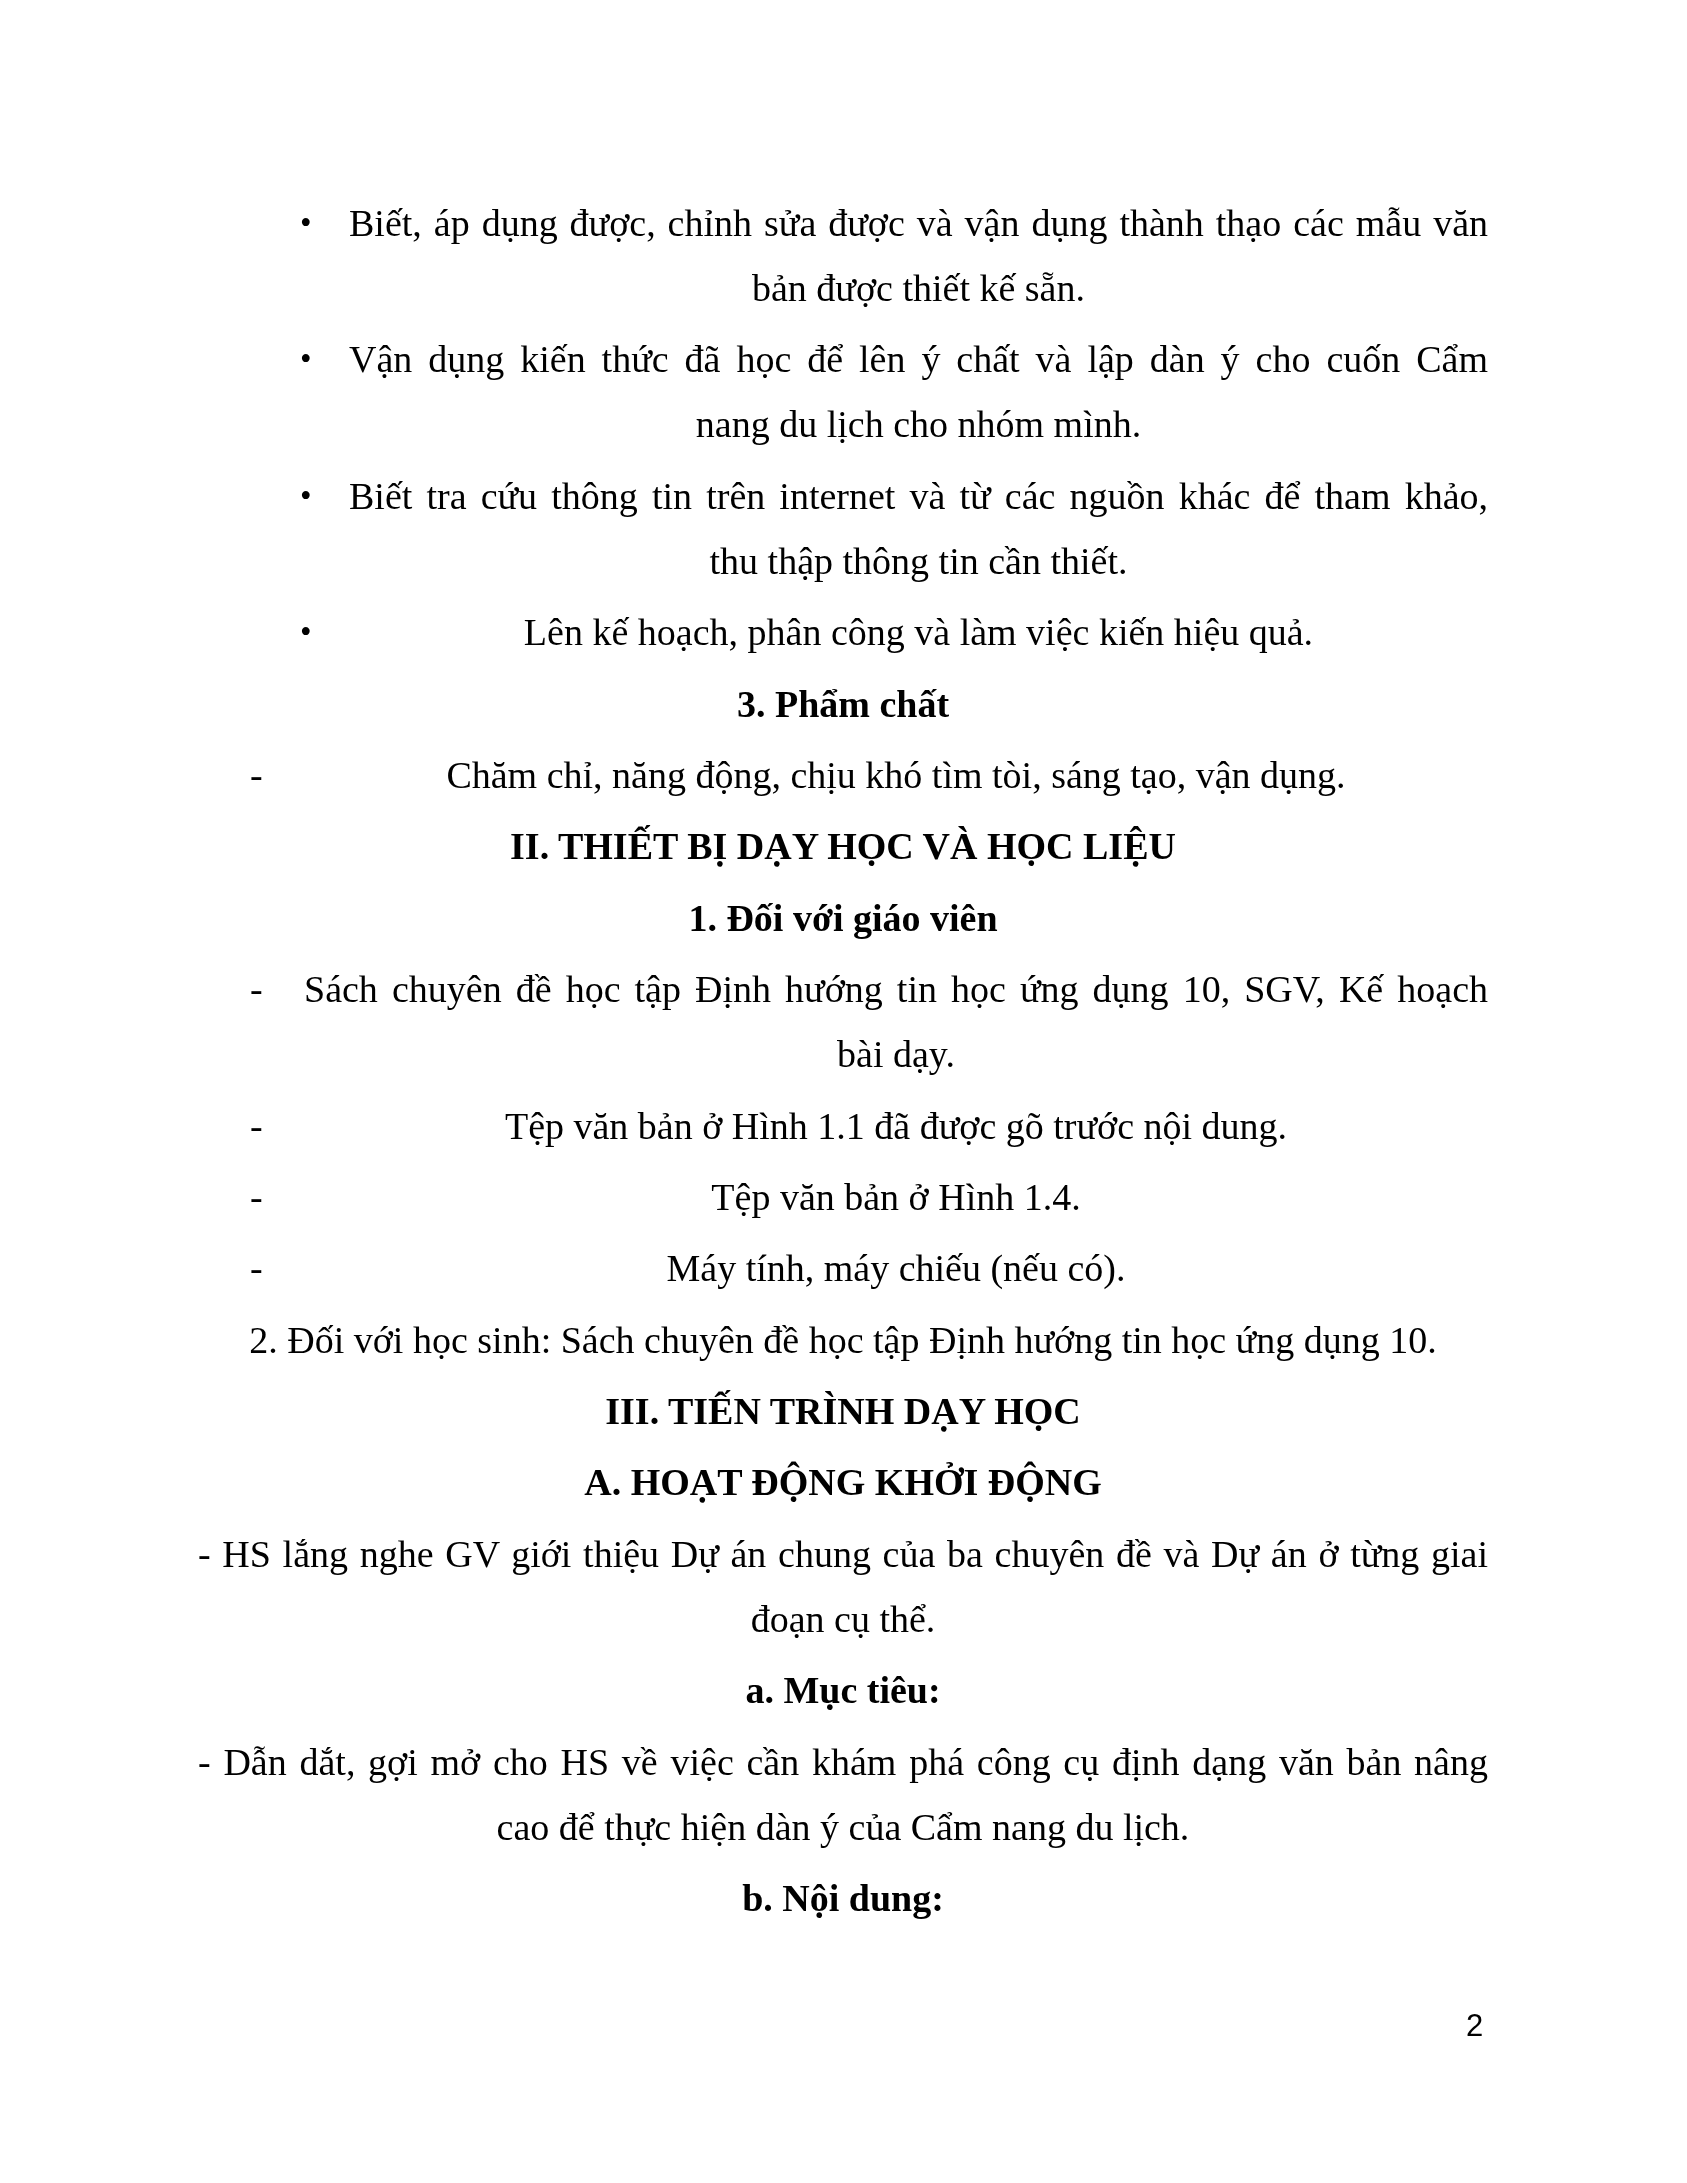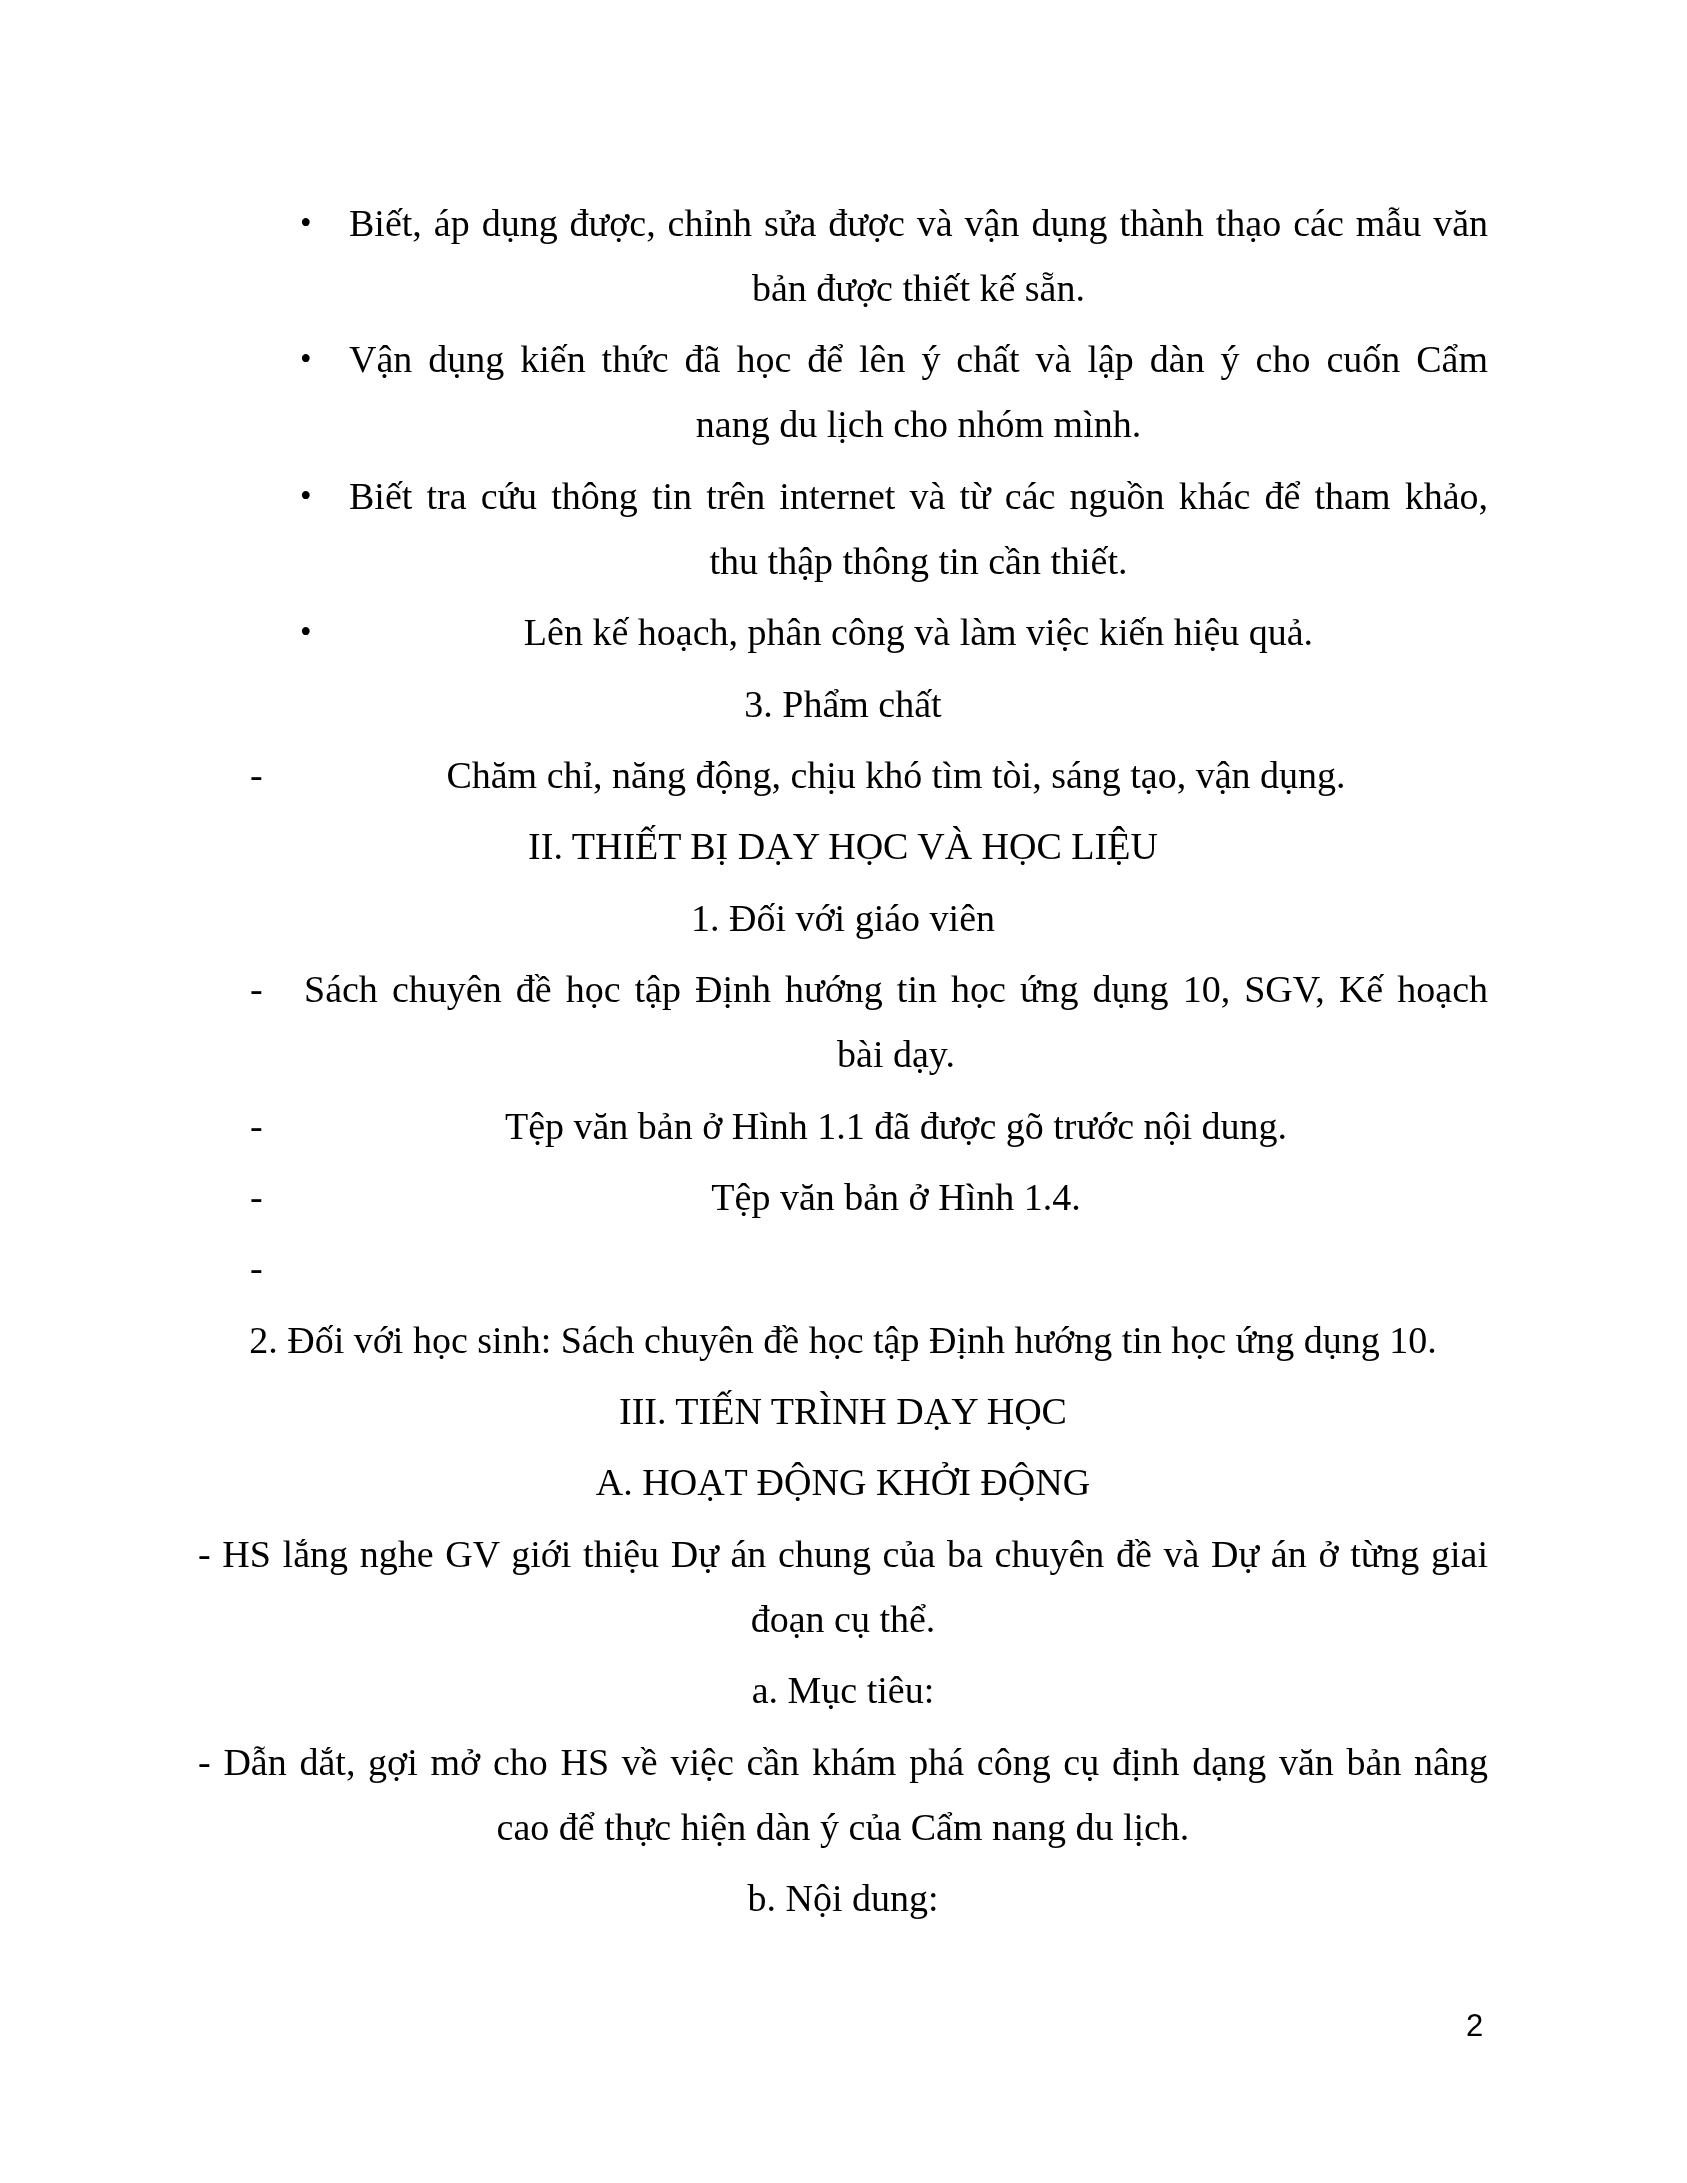--- a/index.html
+++ b/index.html
@@ -41,21 +41,21 @@
   .block.bullet .line { padding-left: 151px; }
   
   .block.dash .line { padding-left: 106px; }
   .marker {
     position: absolute;
     top: 0;
     line-height: 65px;
   }
   .block.bullet .marker { left: 102px; font-size: 33px; }
   .block.dash .marker { left: 52px; }
-  .block.heading .line { font-weight: normal; }
+  .block.heading .line { font-weight: bold; }
   .seg-italic { }
   .seg-bold { font-weight: normal; }
   .page-number {
     position: absolute;
     left: 1466px;
     top: 2007px;
     font-family: "Liberation Sans", "DejaVu Sans", sans-serif;
     font-size: 31px;
     line-height: 37px;
     color: #000000;
@@ -97,21 +97,21 @@
         <div class="line justify first"><span class="marker">-</span><span>Sách chuyên đề học tập Định hướng tin học ứng dụng 10, SGV, Kế hoạch</span></div>
         <div class="line"><span>bài dạy.</span></div>
       </div>
       <div class="block dash">
         <div class="line first"><span class="marker">-</span><span>Tệp văn bản ở Hình 1.1 đã được gõ trước nội dung.</span></div>
       </div>
       <div class="block dash">
         <div class="line first"><span class="marker">-</span><span>Tệp văn bản ở Hình 1.4.</span></div>
       </div>
       <div class="block dash">
-        <div class="line first"><span class="marker">-</span></div>
+        <div class="line first"><span class="marker">-</span><span>Máy tính, máy chiếu (nếu có).</span></div>
       </div>
       <div class="block para">
         <div class="line first"><span class="seg-bold">2. Đối với học sinh:</span><span> Sách chuyên đề học tập Định hướng tin học ứng dụng 10.</span></div>
       </div>
       <div class="block heading">
         <div class="line first"><span>III. TIẾN TRÌNH DẠY HỌC</span></div>
       </div>
       <div class="block heading">
         <div class="line first"><span>A. HOẠT ĐỘNG KHỞI ĐỘNG</span></div>
       </div>

